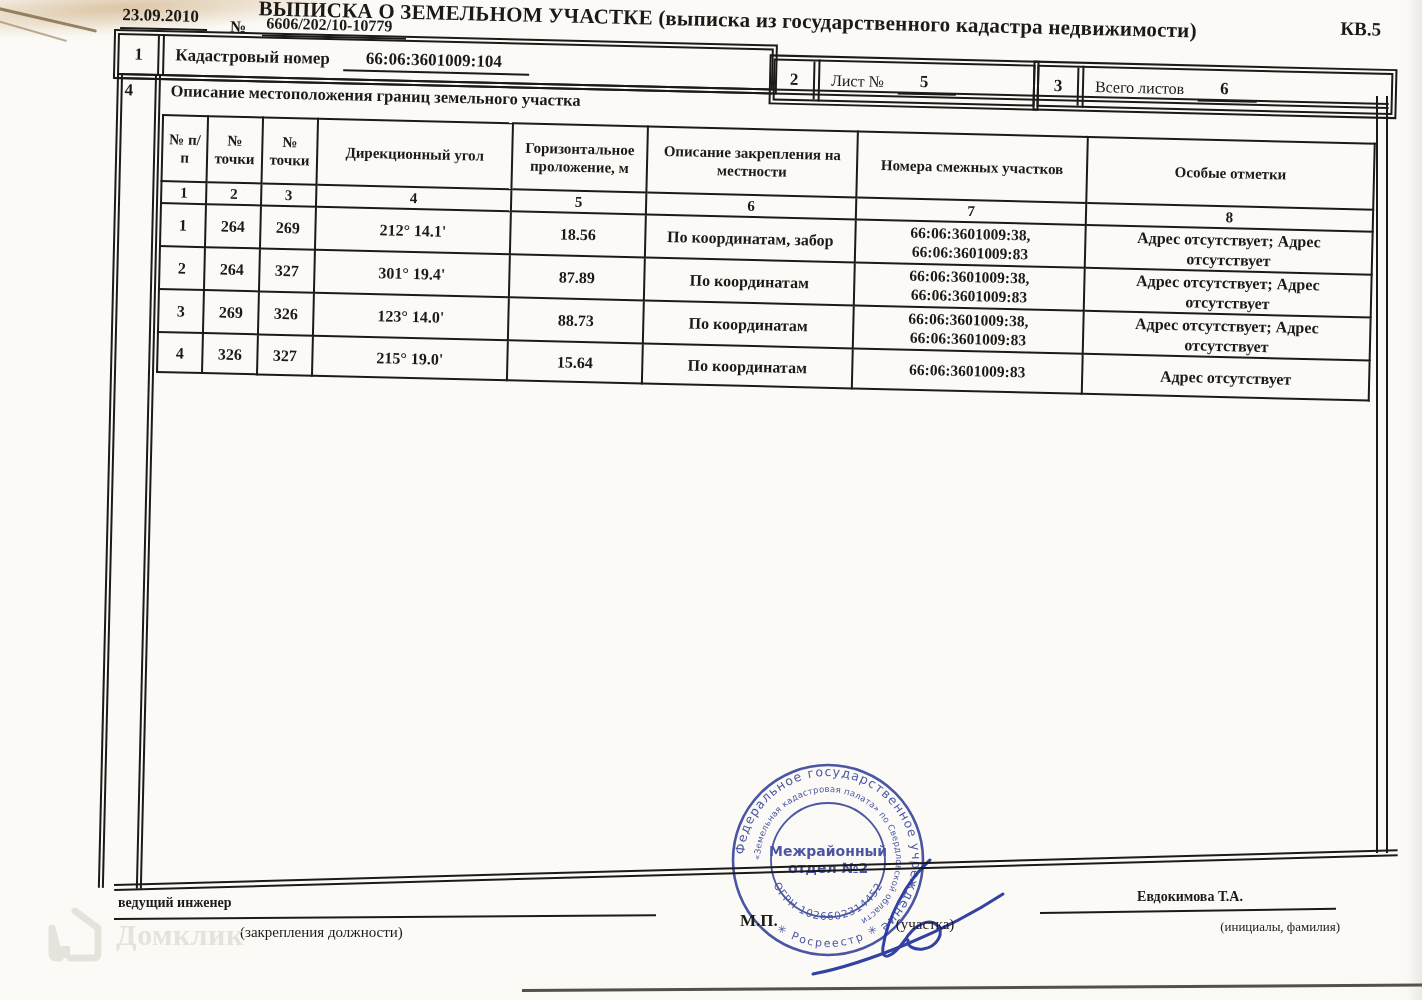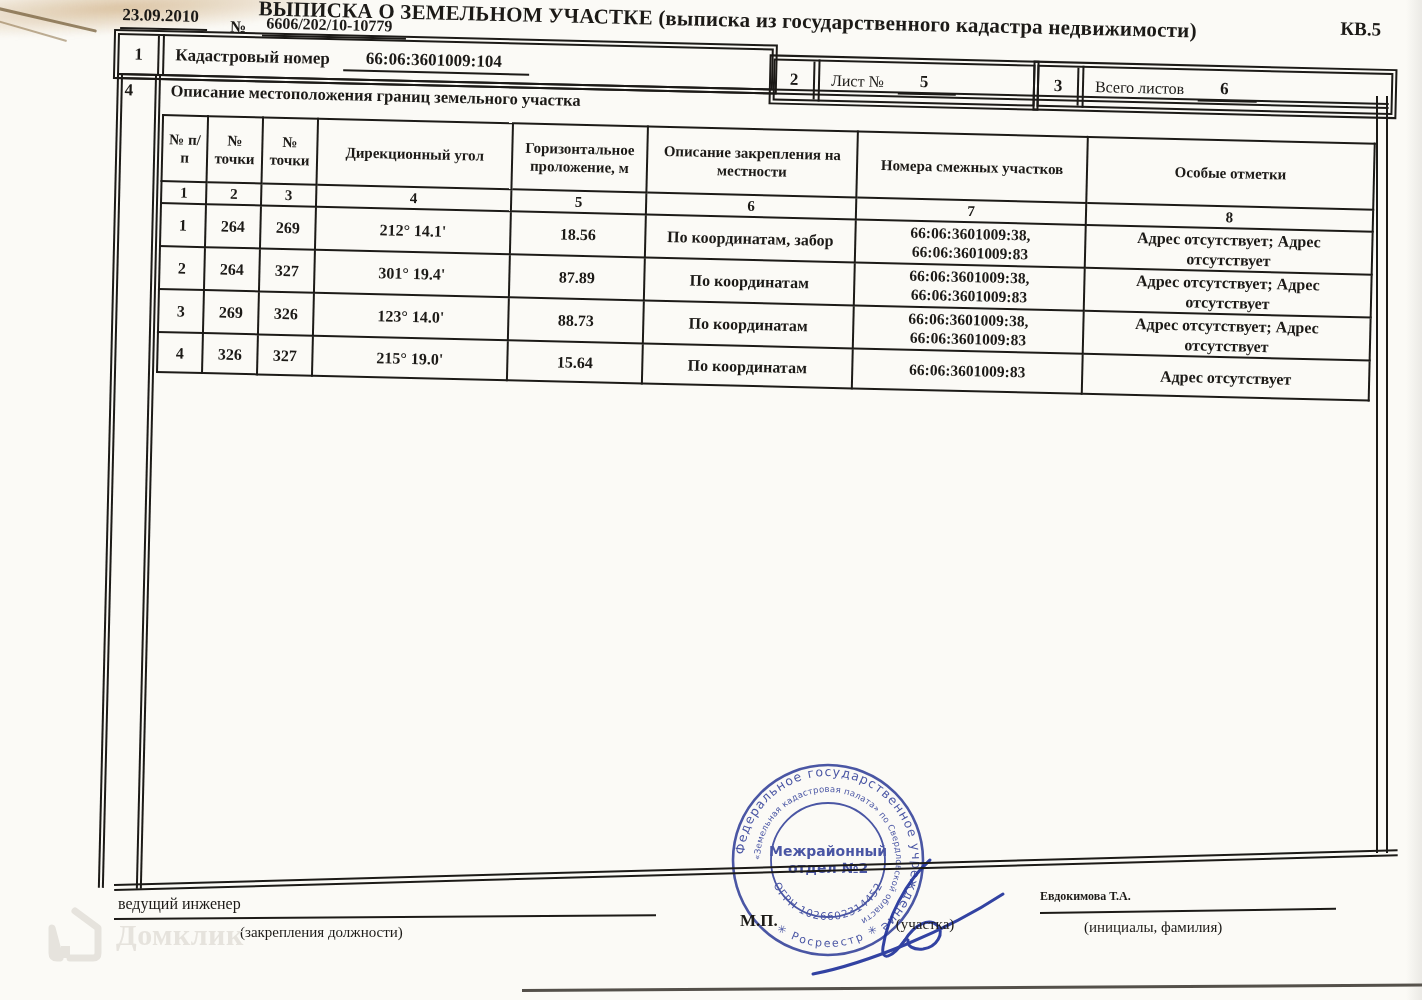--- a/index.html
+++ b/index.html
@@ -71,31 +71,31 @@
   table.dtab{position:absolute;left:46px;top:80px;width:1212px;border-collapse:collapse;
     table-layout:fixed;}
   table.dtab td{border:2px solid var(--ink);text-align:center;vertical-align:middle;
     padding:1px 3px;line-height:1.22;overflow:hidden;}
   .tr-head td{height:62px;font-size:15px;font-weight:bold;}
   .tr-num td{height:18px;font-size:15px;font-weight:bold;}
   .tr-data td{height:36px;font-size:16px;font-weight:bold;white-space:pre-line;}
   .tr-data td.c7{font-size:15.5px;}
 
   
-  .f-pos{position:absolute;left:118px;top:895px;font-size:16px;font-weight:normal;z-index:5;}
+  .f-pos{position:absolute;left:118px;top:895px;font-size:14px;font-weight:bold;z-index:5;}
   .f-posline{position:absolute;left:114px;top:918px;width:542px;height:2px;background:var(--ink);
     transform:rotate(-0.4deg);transform-origin:0 0;z-index:5;}
   .f-poscap{position:absolute;left:240px;top:924px;font-size:15px;z-index:5;}
   .f-mp{position:absolute;left:740px;top:911px;font-size:17px;font-weight:bold;z-index:5;font-family:Liberation Serif, serif;}
   .f-signcap{position:absolute;left:855px;top:916px;width:140px;text-align:center;font-size:15px;z-index:5;}
-  .f-name{position:absolute;left:1040px;top:889px;width:300px;text-align:left;
-    font-size:12px;font-weight:bold;z-index:5;}
+  .f-name{position:absolute;left:1040px;top:889px;width:300px;text-align:center;
+    font-size:14px;font-weight:bold;z-index:5;}
   .f-nameline{position:absolute;left:1040px;top:912px;width:296px;height:2px;background:var(--ink);
     transform:rotate(-0.8deg);transform-origin:0 0;z-index:5;}
-  .f-namecap{position:absolute;left:1084px;top:919px;width:300px;text-align:left;font-size:15px;z-index:5;}
+  .f-namecap{position:absolute;left:1040px;top:919px;width:300px;text-align:right;font-size:13px;z-index:5;}
 
   .b4bottom{position:absolute;left:114px;top:884px;width:1284px;transform:rotate(-1.55deg);
     transform-origin:0 0;z-index:5;}
   .b4bottom .l1{height:2px;background:var(--ink);}
   .b4bottom .l2{height:2px;background:var(--ink);margin-top:3px;}
   .s4-right{position:absolute;left:1376px;top:96px;height:757px;width:2px;background:var(--ink);z-index:3;}
   .s4-right::after{content:"";position:absolute;top:0;bottom:0;left:10px;width:2px;background:var(--ink);}
 
   
   .stamp{position:absolute;left:728px;top:760px;z-index:3;opacity:.85;}

